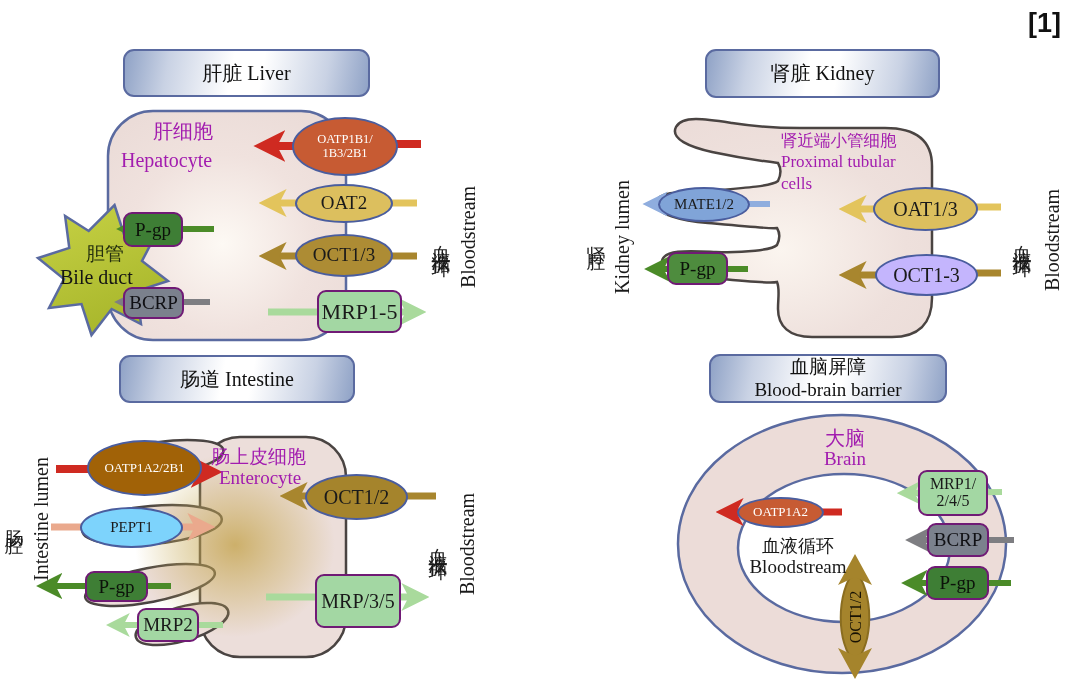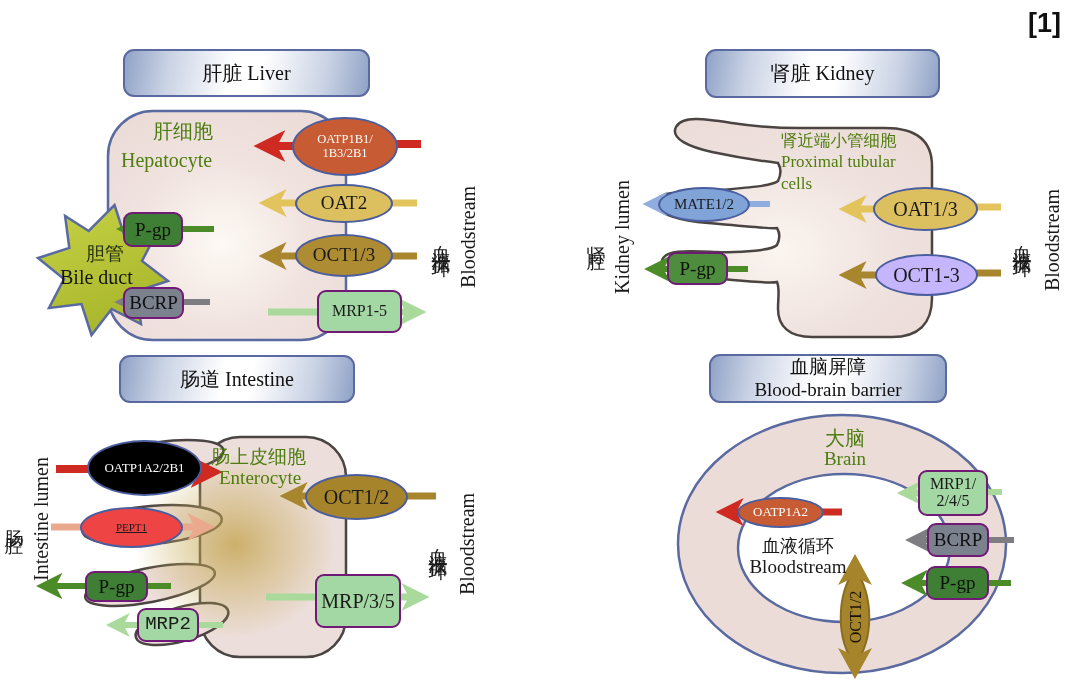--- a/index.html
+++ b/index.html
@@ -16,21 +16,21 @@
   }
   .tx-ellipse{
     position:absolute;display:flex;flex-direction:column;align-items:center;justify-content:center;
     border:2px solid #4a5d9e;border-radius:50%;box-sizing:border-box;text-align:center;line-height:1.1;
   }
   .tx-box{
     position:absolute;display:flex;flex-direction:column;align-items:center;justify-content:center;
     border:2px solid #701a75;border-radius:9px;box-sizing:border-box;text-align:center;line-height:1.05;
   }
   .lbl{position:absolute;white-space:nowrap;}
-  .purple{color:#4d7c0f;}
+  .purple{color:#a21caf;}
   .vrot{position:absolute;transform:translate(-50%,-50%) rotate(-90deg);white-space:nowrap;}
   .vcjk{position:absolute;writing-mode:vertical-rl;text-orientation:upright;white-space:nowrap;
         transform:translate(-50%,-50%);letter-spacing:5px;}
   .ref{position:absolute;font-family:"Liberation Sans","DejaVu Sans",sans-serif;font-weight:600;font-size:27px;color:#111;}
 </style>
 </head>
 <body>
 
 <div id="stage">
 
@@ -169,21 +169,21 @@
   </div>
   <div class="tx-ellipse" style="left:295px;top:234px;width:98px;height:43px;background:#ad8c34;font-size:19px;">
     <span>OCT1/3</span>
   </div>
   <div class="tx-box" style="left:123px;top:212px;width:60px;height:35px;background:#3e7e35;font-size:19px;color:#0c120a;">
     <span>P-gp</span>
   </div>
   <div class="tx-box" style="left:123px;top:287px;width:61px;height:32px;background:#7b818d;font-size:19px;color:#101014;">
     <span>BCRP</span>
   </div>
-  <div class="tx-box" style="left:317px;top:290px;width:85px;height:43px;background:#a3d7a3;font-size:16px;">
+  <div class="tx-box" style="left:317px;top:290px;width:85px;height:43px;background:#a3d7a3;font-size:22px;">
     <span>MRP1-5</span>
   </div>
 
   <div class="lbl" style="left:86px;top:241px;font-size:19px;color:#25300f;">胆管</div>
   <div class="lbl" style="left:60px;top:266px;font-size:20px;color:#141414;">Bile duct</div>
 
   <div class="vcjk" style="left:441px;top:240px;font-size:19px;">血液循环</div>
   <div class="vrot" style="left:468px;top:237px;font-size:20px;">Bloodstream</div>
 
   <div class="lbl purple" style="left:781px;top:130px;font-size:16.5px;">肾近端小管细胞</div>
@@ -204,30 +204,30 @@
   </div>
 
   <div class="vcjk" style="left:596px;top:236px;font-size:19px;">肾腔</div>
   <div class="vrot" style="left:622px;top:237px;font-size:20px;">Kidney lumen</div>
   <div class="vcjk" style="left:1022px;top:240px;font-size:19px;">血液循环</div>
   <div class="vrot" style="left:1052px;top:240px;font-size:20px;">Bloodstream</div>
 
   <div class="lbl purple" style="left:211px;top:444px;font-size:19px;">肠上皮细胞</div>
   <div class="lbl purple" style="left:219px;top:467px;font-size:19px;">Enterocyte</div>
 
-  <div class="tx-ellipse" style="left:87px;top:440px;width:115px;height:56px;background:#000000;color:#fff;font-size:13px;">
+  <div class="tx-ellipse" style="left:87px;top:440px;width:115px;height:56px;background:#a16207;color:#fff;font-size:13px;">
     <span>OATP1A2/2B1</span>
   </div>
-  <div class="tx-ellipse" style="left:80px;top:507px;width:103px;height:41px;background:#ef4444;font-size:11px;text-decoration:underline;">
+  <div class="tx-ellipse" style="left:80px;top:507px;width:103px;height:41px;background:#7dd3fc;font-size:15px;">
     <span>PEPT1</span>
   </div>
   <div class="tx-box" style="left:85px;top:571px;width:63px;height:31px;background:#3e7e35;font-size:19px;color:#0c120a;">
     <span>P-gp</span>
   </div>
-  <div class="tx-box" style="left:137px;top:608px;width:62px;height:34px;background:#a3d7a3;font-size:19px;font-family:Liberation Mono, monospace;">
+  <div class="tx-box" style="left:137px;top:608px;width:62px;height:34px;background:#a3d7a3;font-size:19px;">
     <span>MRP2</span>
   </div>
   <div class="tx-ellipse" style="left:305px;top:474px;width:103px;height:46px;background:#a5842c;font-size:20px;">
     <span>OCT1/2</span>
   </div>
   <div class="tx-box" style="left:315px;top:574px;width:86px;height:54px;background:#a3d7a3;font-size:20px;">
     <span>MRP/3/5</span>
   </div>
 
   <div class="vcjk" style="left:14px;top:520px;font-size:19px;">肠腔</div>

